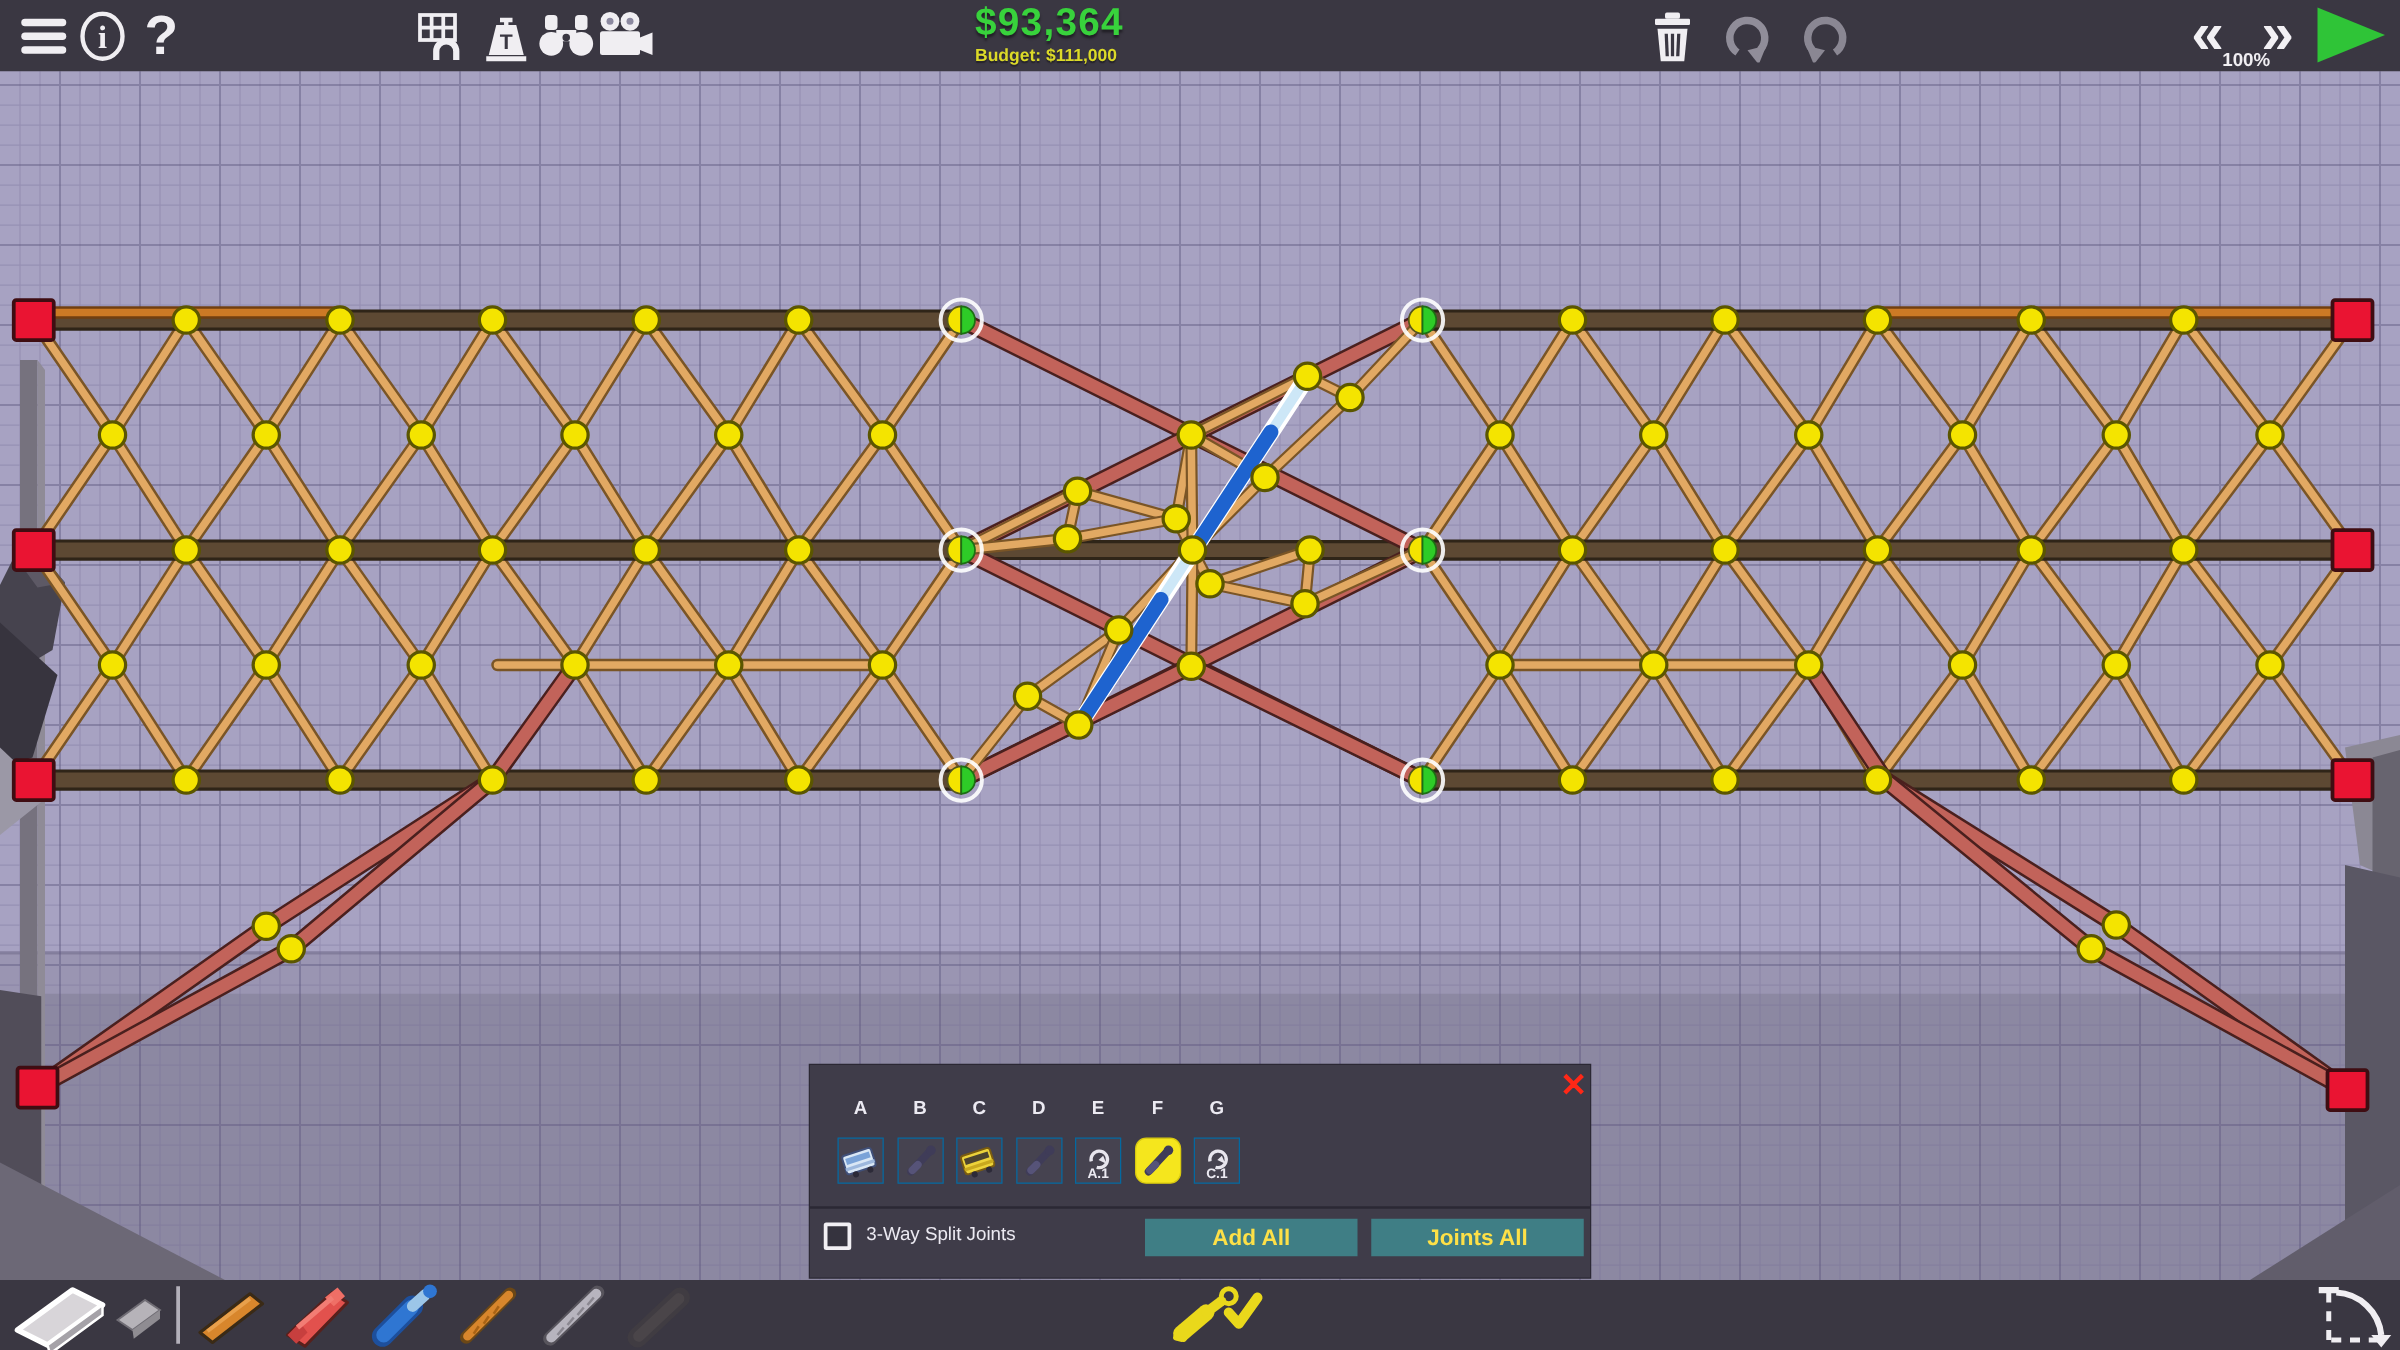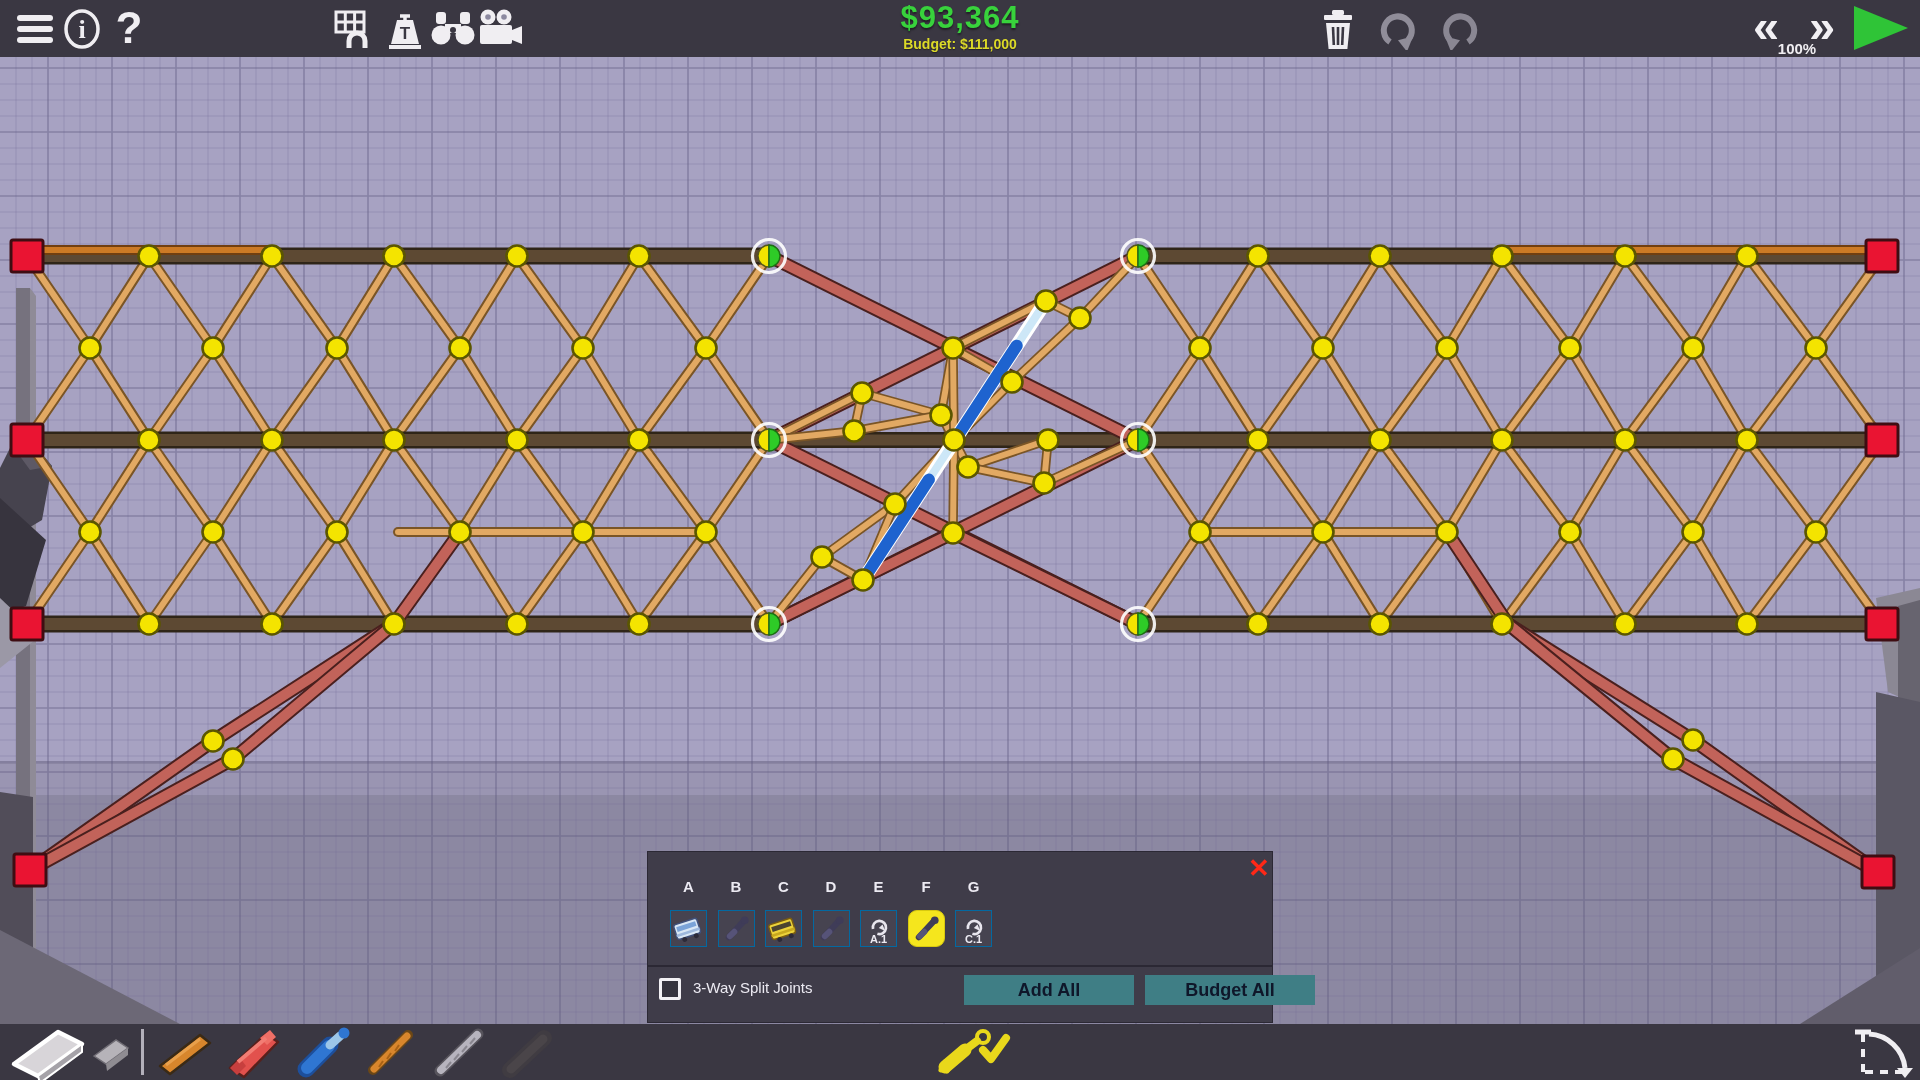--- a/index.html
+++ b/index.html
@@ -2,21 +2,21 @@
 <html><head>
 <meta charset="utf-8">
 <style>
   html,body{margin:0;padding:0;background:#222;}
   .screen{position:relative;width:1920px;height:1080px;overflow:hidden;
           font-family:"Liberation Sans",sans-serif;background:#a7a2c2;}
   #game{position:absolute;left:0;top:0;z-index:0;}
   
   .topbar{position:absolute;left:0;top:0;width:1920px;height:57px;background:#3a3742;z-index:5;}
   .tb-item{position:absolute;display:flex;align-items:center;justify-content:center;}
-  .budget-wrap{position:absolute;left:760px;top:0;width:400px;text-align:center;}
+  .budget-wrap{position:absolute;left:780px;top:0;width:400px;text-align:left;}
   .budget-main{font-size:31px;font-weight:bold;color:#38d23c;line-height:36px;
                text-shadow:0 2px 2px rgba(0,0,0,.45);letter-spacing:1px;}
   .budget-sub{font-size:14px;font-weight:bold;color:#dcda28;line-height:16px;
               text-shadow:0 1px 1px rgba(0,0,0,.4);}
   .chev{color:#f2f0f4;font-size:47px;font-weight:bold;line-height:40px;}
   .zoom-label{position:absolute;left:1742px;top:40px;width:110px;text-align:center;
               color:#f0eef2;font-size:15px;font-weight:bold;}
   
   .toolbar{position:absolute;left:0;top:1024px;width:1920px;height:56px;background:#3a3742;z-index:5;}
   .tool{position:absolute;top:0;height:56px;}
@@ -29,22 +29,22 @@
   .slot-letter{font-size:15px;font-weight:bold;color:#eceaf2;height:18px;line-height:18px;}
   .slot-box{position:relative;width:37px;height:37px;border:1px solid #0369a1;box-sizing:border-box;
             background:rgba(255,255,255,0.04);margin-top:14px;}
   .slot-box.selected{background:#f5e61d;border-color:#d8c90f;border-radius:9px;}
   .slot-box svg{position:absolute;left:1px;top:1px;}
   .slot-sub{position:absolute;left:0;bottom:1px;width:100%;font-size:11px;font-weight:bold;color:#eceaf2;}
   .panel-divider{position:absolute;left:0;top:113px;width:624px;height:2px;background:#2b2834;}
   .checkbox{position:absolute;left:11px;top:126px;width:22px;height:22px;border:3px solid #f2f0f4;
             border-radius:2px;box-sizing:border-box;background:rgba(0,0,0,0.15);}
   .checkbox-label{position:absolute;left:45px;top:127px;font-size:15px;font-weight:normal;color:#eceaf2;}
-  .panel-btn{position:absolute;top:123px;width:170px;height:30px;background:#3f7e85;color:#0f172a;
-             font-size:18px;font-weight:bold;text-align:center;line-height:30px;margin-left:48px;}
+  .panel-btn{position:absolute;top:123px;width:170px;height:30px;background:#3f7e85;color:#fde047;
+             font-size:18px;font-weight:bold;text-align:center;line-height:30px;}
   .btn-add{left:268px;} .btn-remove{left:449px;}
 </style>
 </head>
 <body>
 
 <div class="screen">
 
   <svg id="game" width="1920" height="1080" viewBox="0 0 1920 1080">
       <rect x="0" y="0" width="1920" height="1080" fill="#a7a2c2"></rect>
       <rect x="0" y="763" width="1920" height="317" fill="#9a95b2"></rect>
@@ -661,21 +661,21 @@
               <polygon points="17.5,13.5 23,10.5 21,16.5" fill="#e8e6ee" transform="rotate(96 19 13)"></polygon>
             </svg>
             <div class="slot-sub">C.1</div>
           </div>
         </div>
       </div>
     <div class="panel-divider"></div>
     <div class="checkbox"></div>
     <div class="checkbox-label">3-Way Split Joints</div>
     <div class="panel-btn btn-add">Add All</div>
-    <div class="panel-btn btn-remove">Budget All</div>
+    <div class="panel-btn btn-remove">Joints All</div>
   </div>
 
   <div class="toolbar">
     <div class="tool" style="left:6px;width:84px;">
       <svg width="84" height="56">
         <polygon points="8,40 52,8 76,20 32,52" fill="#d8d5d9" stroke="#ffffff" stroke-width="4.5" stroke-linejoin="round"></polygon>
         <polygon points="32,52 76,20 76,28 34,59" fill="#a5a2a8" stroke="#ffffff" stroke-width="2"></polygon>
       </svg>
     </div>
     <div class="tool" style="left:84px;width:52px;">

